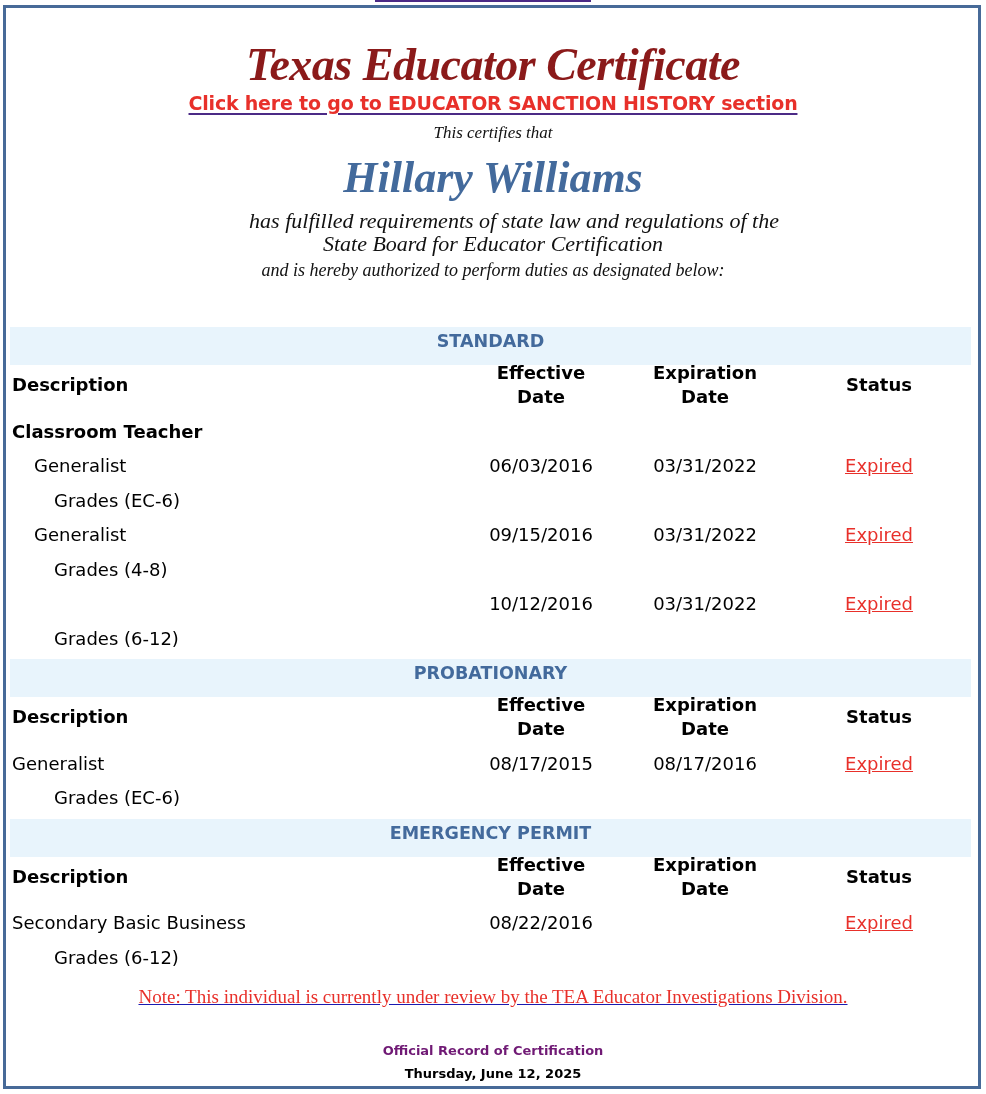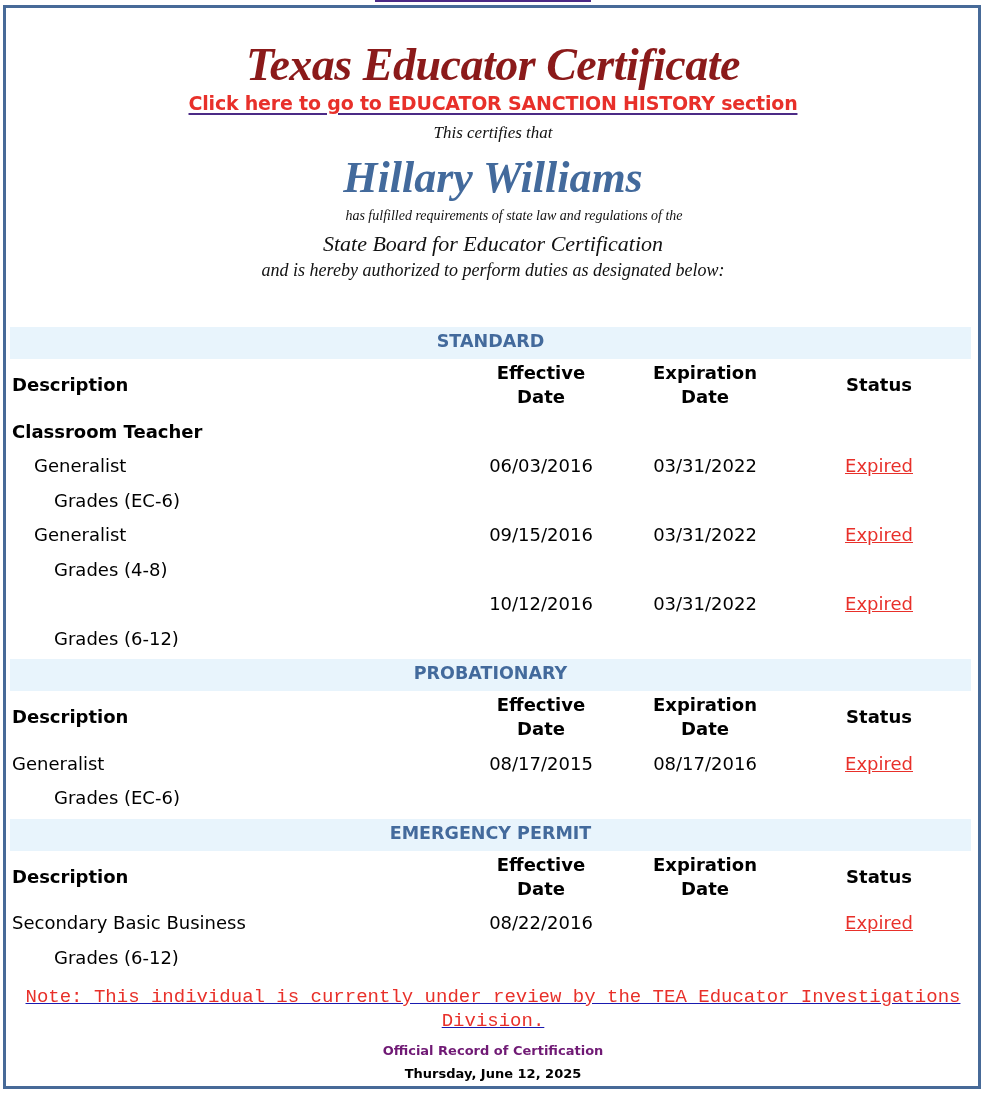--- a/index.html
+++ b/index.html
@@ -31,33 +31,33 @@
     position: absolute; left: 0; right: 0; top: 123px; text-align: center;
     font-family: "Liberation Serif", serif; font-style: italic; font-size: 17px; color: #111;
   }
   .holder-name {
     position: absolute; left: 0; right: 0; top: 151px; text-align: center;
     font-family: "Liberation Serif", serif; font-style: italic; font-weight: bold;
     font-size: 44px; color: #436a9c; line-height: 54px;
   }
   .fulfilled {
     position: absolute; left: 1px; right: 0; top: 208px; text-align: center;
-    font-family: "Liberation Serif", serif; font-style: italic; font-size: 14px; color: #111; margin-left: 41px;
+    font-family: "Liberation Serif", serif; font-style: italic; font-size: 22px; color: #111; margin-left: 41px;
   }
   .board {
     position: absolute; left: 0; right: 0; top: 231px; text-align: center;
     font-family: "Liberation Serif", serif; font-style: italic; font-size: 22px; color: #111;
   }
   .authorized {
     position: absolute; left: 0; right: 0; top: 260px; text-align: center;
     font-family: "Liberation Serif", serif; font-style: italic; font-size: 18px; color: #111;
   }
 
   .section-band {
-    position: absolute; left: 10px; width: 961px; height: 32px;
+    position: absolute; left: 10px; width: 961px; height: 38px;
     background: #e8f4fc; text-align: center;
     font-family: "DejaVu Sans", sans-serif; font-weight: bold; font-size: 17.5px;
     color: #436a9c; line-height: 28px;
   }
   .hdr, .row {
     position: absolute; left: 10px; width: 961px;
     font-family: "DejaVu Sans", sans-serif; color: #000;
   }
   .hdr { height: 56px; font-weight: bold; font-size: 18px; }
   .hdr .c-desc { position: absolute; left: 2px; top: 16px; line-height: 24px; }
@@ -73,21 +73,21 @@
   .row .c-exp { left: 615px; }
   .row .c-stat { position: absolute; left: 819px; width: 100px; text-align: center; top: 0; }
   .row .c-stat a { color: #e8302a; text-decoration: underline; cursor: pointer; }
   .lvl0 { left: 2px; }
   .lvl0b { left: 2px; font-weight: bold; }
   .lvl1 { left: 24px; }
   .lvl2 { left: 44px; }
 
   .note {
     position: absolute; left: 0; right: 0; top: 985px; text-align: center;
-    font-family: Liberation Mono, monospace; font-size: 19px; line-height: 24px;
+    font-family: Liberation Serif, serif; font-size: 19px; line-height: 24px;
   }
   .note a { color: #e8302a; text-decoration: underline; text-decoration-color: #1a1ab0; cursor: pointer; }
   .official {
     position: absolute; left: 0; right: 0; top: 1043px; text-align: center;
     font-family: "DejaVu Sans", sans-serif; font-weight: bold; font-size: 13px; color: #701a75;
   }
   .official-date {
     position: absolute; left: 0; right: 0; top: 1066px; text-align: center;
     font-family: "DejaVu Sans", sans-serif; font-weight: bold; font-size: 13px; color: #000;
   }

